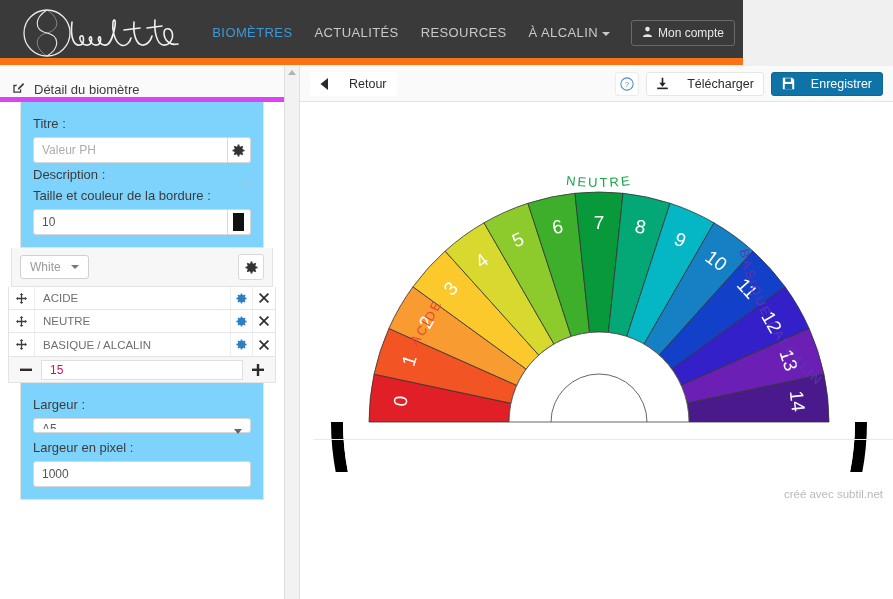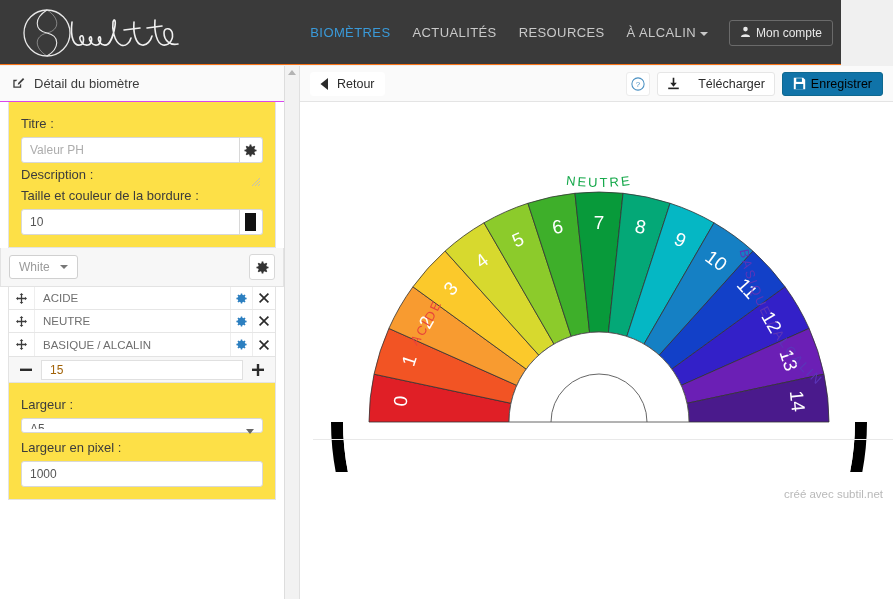--- a/index.html
+++ b/index.html
@@ -9,23 +9,23 @@
     overflow: hidden;
     background: #f0f0f0;
     font-family: "Liberation Sans", sans-serif;
     font-size: 13px;
     color: #333;
   }
 
   
   .navbar {
     position: absolute; top: 0; left: 0;
-    width: 841px; height: 65px;
+    width: 743px; height: 65px;
     background: #3a3a3a;
-    border-bottom: 1px solid #f97316;
+    border-bottom: 7px solid #f97316;
   }
   .brand {
     position: absolute; left: 14px; top: 2px;
     width: 200px; height: 62px;
   }
   .nav-links {
     position: absolute; right: 8px; top: 0;
     height: 65px;
     display: flex; align-items: center; gap: 0;
   }
@@ -66,31 +66,31 @@
   .left-panel {
     position: absolute;
     left: 0; top: 66px;
     width: 285px; height: 533px;
     background: #fff;
     border-right: 1px solid #ddd;
   }
   .panel-head {
     height: 36px;
     background: #fafafa;
-    border-bottom: 1px solid #d946ef;
-    display: flex; align-items: center; gap: 8px;
+    border-bottom: 5px solid #d946ef;
+    display: flex; align-items: flex-end; gap: 8px;
     padding: 0 12px;
     font-size: 13px;
     color: #3c3c3c;
   }
   .panel-card {
-    margin: 0 8px;
+    margin: 0 20px;
     border: 1px solid #e3e3e3;
     border-top: none;
-    background: #fde047;
+    background: #7dd3fc;
   }
   .card-body { padding: 10px 12px 12px; }
   .field-label {
     display: block;
     font-size: 13px;
     color: #3c3c3c;
     margin: 4px 0 6px;
   }
   .inp {
     width: 100%;
@@ -141,21 +141,21 @@
   }
   .ta-wrap { position: relative; }
   .ta-grip {
     position: absolute; right: 2px; bottom: 1px;
     width: 10px; height: 10px;
     pointer-events: none;
   }
 
   
   .strip {
-    margin: 0 0;
+    margin: 0 11px;
     border: 1px solid #e3e3e3;
     border-top: none;
     background: #f7f7f7;
     padding: 6px 8px;
     display: flex; align-items: center; justify-content: space-between;
   }
   .white-dd {
     display: inline-flex; align-items: center; gap: 6px;
     background: #fff;
     border: 1px solid #d0d0d0;
@@ -224,21 +224,21 @@
     color: #333; font-size: 15px; line-height: 1;
   }
   .step-val {
     flex: 1; height: 20px;
     background: #fff;
     border: 1px solid #e0e0e0;
     margin: 0 4px;
     display: flex; align-items: center;
     padding: 0 8px;
     font-size: 12px;
-    color: #a16207;
+    color: #be185d;
   }
 
   .panel-card.bottom { border-top: none; }
 
   .select-wrap { position: relative; }
   select.inp {
     appearance: none;
     -webkit-appearance: none;
     height: 15px;
     cursor: pointer;
@@ -278,21 +278,21 @@
   .toolbar {
     height: 36px;
     background: #fafafa;
     border-bottom: 1px solid #e4e4e4;
     display: flex; align-items: center;
     padding: 0 10px;
   }
   .tb-left { display: flex; align-items: center; }
   .tb-right { margin-left: auto; display: flex; align-items: center; gap: 7px; }
   .btn-plain {
-    display: inline-flex; align-items: center; gap: 8px;
+    display: inline-flex; align-items: center; gap: 20px;
     background: #fff;
     border: 1px solid #fff;
     border-radius: 3px;
     font-size: 12.5px;
     color: #2b2b2b;
     padding: 4px 9px;
     cursor: pointer;
     white-space: nowrap;
   }
   .btn-outline {
@@ -300,26 +300,26 @@
     background: #fff;
     border: 1px solid #e6e6e6;
     border-radius: 3px;
     font-size: 12.5px;
     color: #2b2b2b;
     padding: 4px 9px;
     cursor: pointer;
     white-space: nowrap;
   }
   .btn-primary {
-    display: inline-flex; align-items: center; gap: 5px;
+    display: inline-flex; align-items: center; gap: 16px;
     background: #1073a8;
     border: 1px solid #0e688f;
     border-radius: 3px;
     font-size: 12.5px;
-    color: #000000;
+    color: #ffffff;
     padding: 4px 10px;
     cursor: pointer;
     white-space: nowrap;
   }
   .btn-help {
     width: 24px; height: 24px;
     display: inline-flex; align-items: center; justify-content: center;
     background: #fff;
     border: 1px solid #ececec;
     border-radius: 3px;

